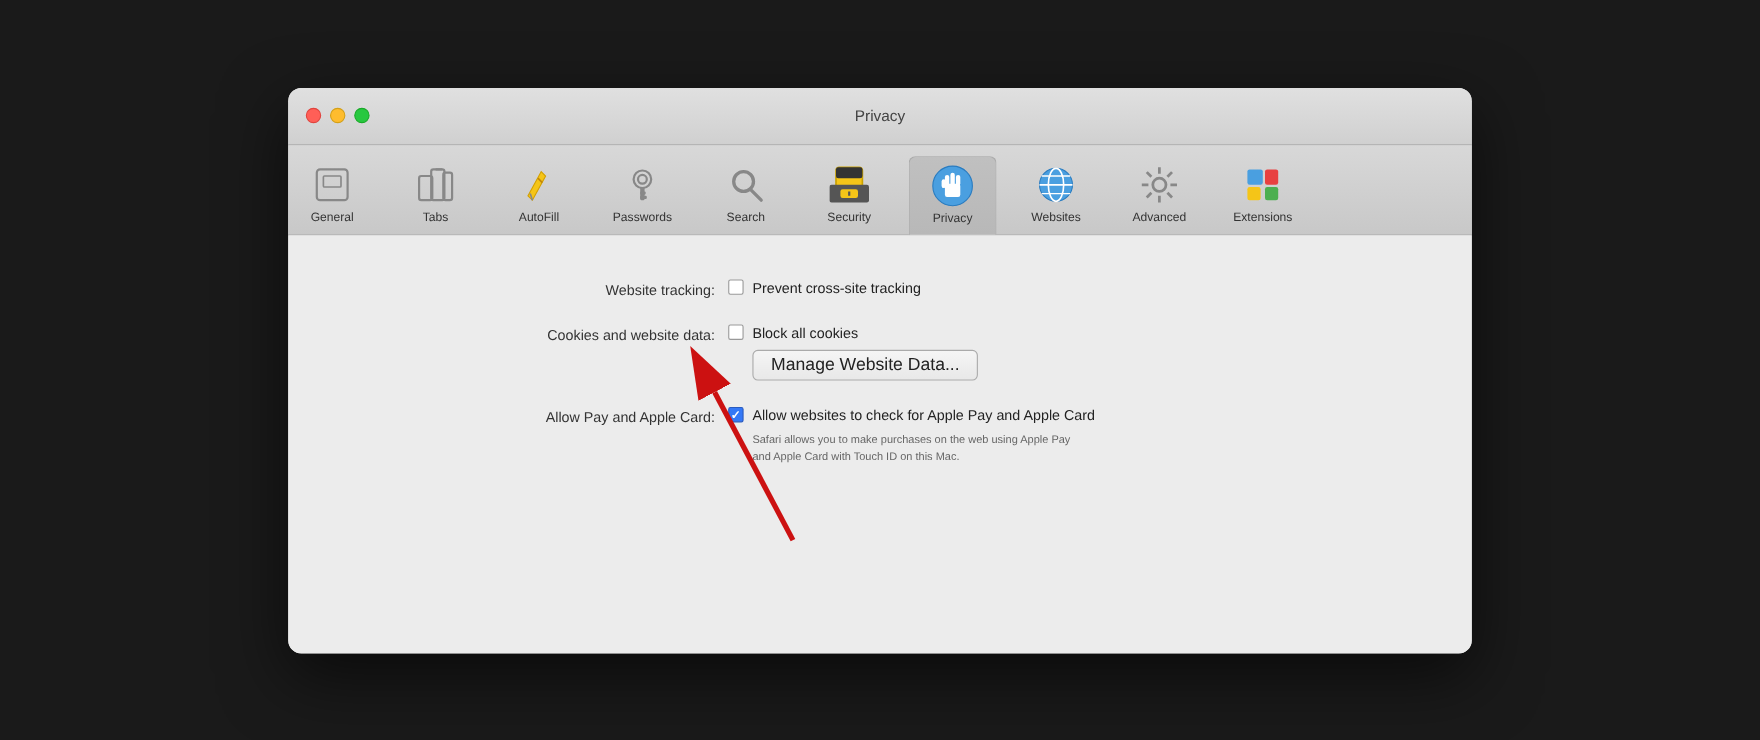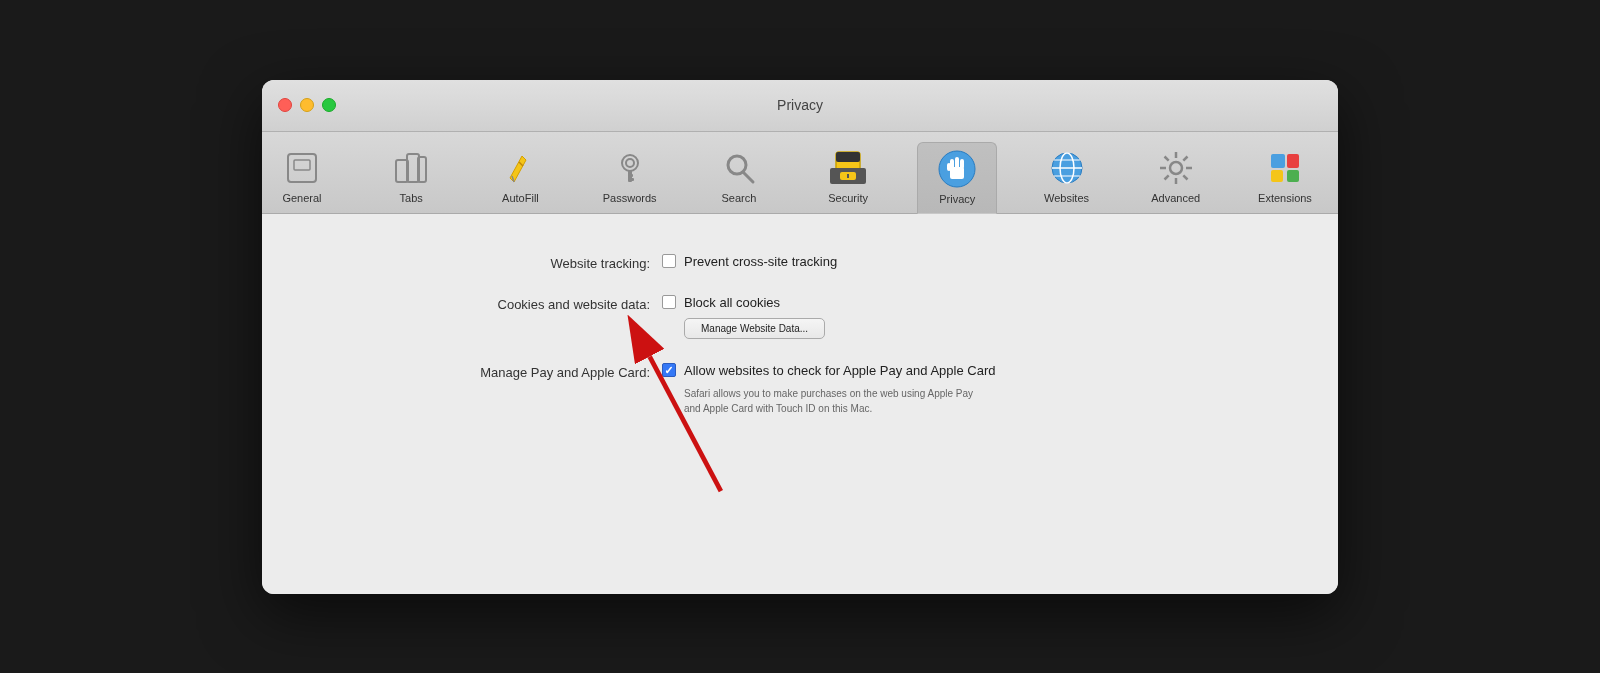--- a/index.html
+++ b/index.html
@@ -42,24 +42,24 @@
     .traffic-light.close { background: #ff5f57; border: 1px solid #e0443e; }
     .traffic-light.minimize { background: #febc2e; border: 1px solid #d4a017; }
     .traffic-light.maximize { background: #28c840; border: 1px solid #1aab29; }
     .window-title {
       font-size: 14px;
       font-weight: 500;
       color: #444;
     }
     .toolbar {
       background: linear-gradient(to bottom, #d8d8d8, #c8c8c8);
-      padding: 10px 13px 0 0;
-      display: flex;
-      justify-content: space-between;
-      gap: 2px;
+      padding: 10px 0 0 0;
+      display: flex;
+      justify-content: flex-start;
+      gap: 14px;
       border-bottom: 1px solid #aaa;
     }
     .toolbar-item {
       display: flex;
       flex-direction: column;
       align-items: center;
       padding: 6px 12px 8px;
       border-radius: 6px 6px 0 0;
       cursor: pointer;
       min-width: 80px;
@@ -135,21 +135,21 @@
     }
     .checkbox-label {
       font-size: 13px;
       color: #222;
     }
     .button {
       padding: 4px 16px;
       background: linear-gradient(to bottom, #f5f5f5, #e8e8e8);
       border: 1px solid #aaa;
       border-radius: 5px;
-      font-size: 10px;
+      font-size: 16px;
       cursor: pointer;
       color: #222;
     }
     .description-text {
       font-size: 10px;
       color: #666;
       max-width: 500px;
       line-height: 1.5;
       margin-left: 22px;
     }
@@ -342,21 +342,21 @@
             <span class="checkbox-label">Block all cookies</span>
           </div>
           <div style="margin-left:22px;">
             <button class="button">Manage Website Data...</button>
           </div>
         </div>
       </div>
 
       <div class="setting-row">
         <div class="setting-label">
-          <span>Manage Pay and Apple Card:</span>
+          <span>Allow Pay and Apple Card:</span>
         </div>
         <div class="setting-control">
           <div class="checkbox-row">
             <div class="checkbox checked"></div>
             <span class="checkbox-label">Allow websites to check for Apple Pay and Apple Card</span>
           </div>
           <div class="description-text">Safari allows you to make purchases on the web using Apple Pay<br>and Apple Card with Touch ID on this Mac.</div>
         </div>
       </div>
 

